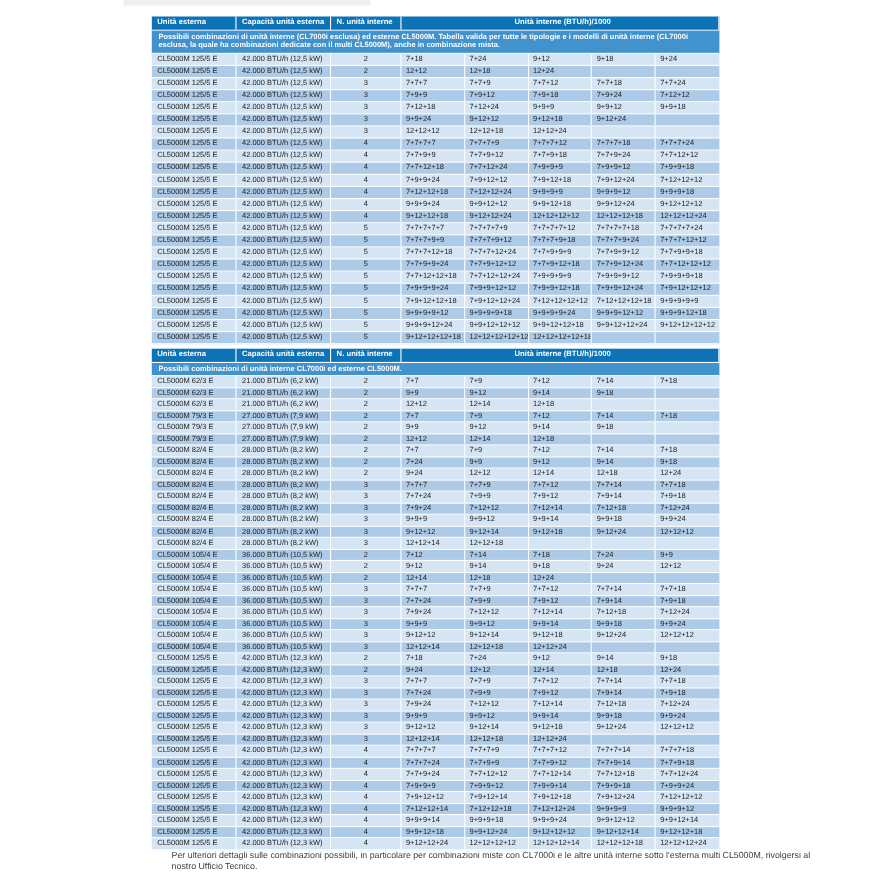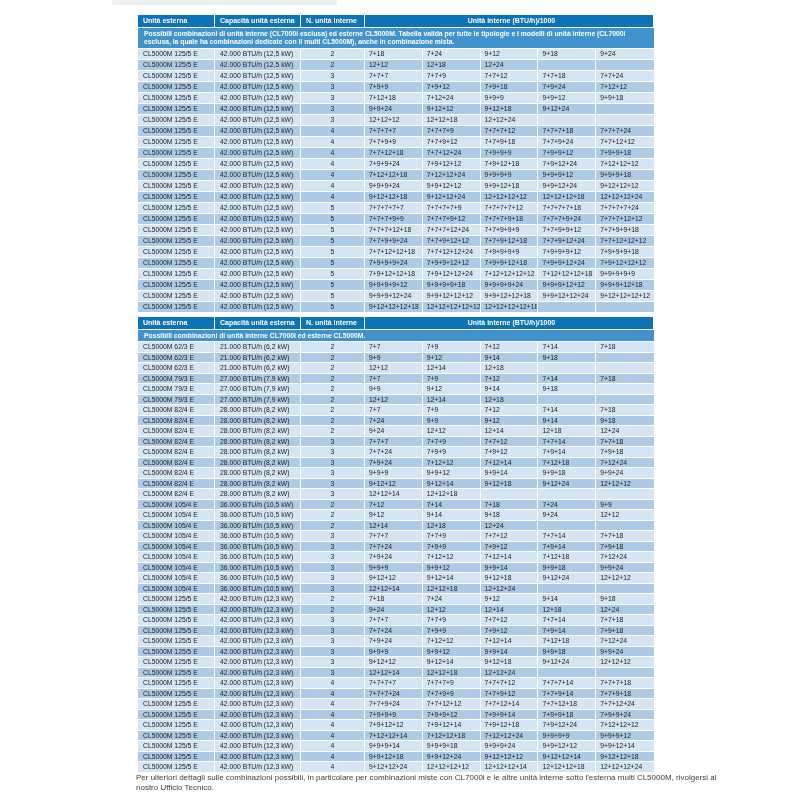--- a/index.html
+++ b/index.html
@@ -40,21 +40,21 @@
   .tbl2 .drow > div { line-height:9.3px; }
   .c1 { width:77px; padding-left:5px; }
   .c2 { width:86px; padding-left:5px; }
   .c3 { width:64px; text-align:center; }
   .cc { width:57.8px; padding-left:4px; }
   .cc:last-child { border-right:none; flex:1; }
   .light { background:#d5e5f4; }
   .dark  { background:#adcae7; }
 
   .footer {
-    position:absolute; left:136px; top:773px; width:600px;
+    position:absolute; left:156px; top:773px; width:600px;
     font-size:8px; line-height:10px; color:#3c3c3c;
   }
 </style>
 </head>
 <body>
 
 <div class="artifact"></div>
 
 <div class="content">
 

